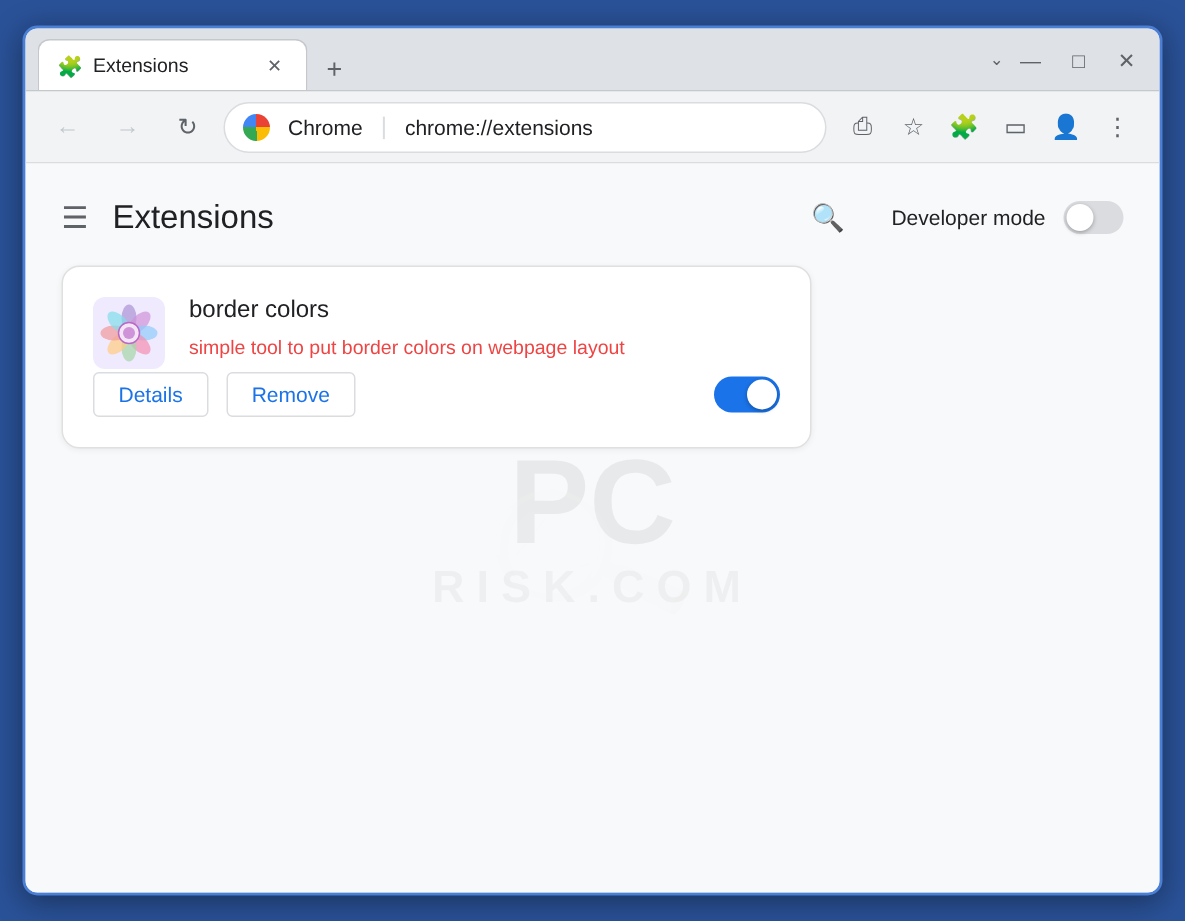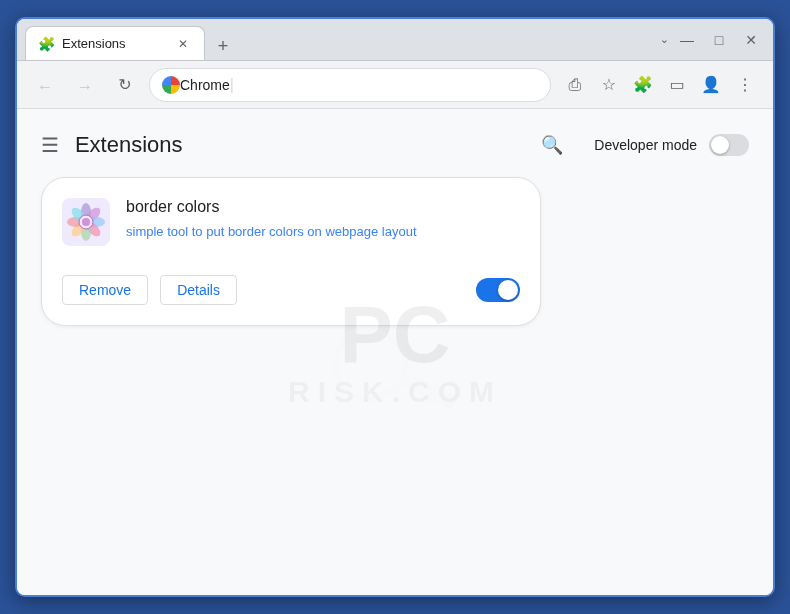--- a/index.html
+++ b/index.html
@@ -131,21 +131,21 @@
     .nav-btn.disabled { color: #c4c7cc; cursor: default; }
     .address-bar {
       flex: 1;
       height: 34px;
       background: #ffffff;
       border-radius: 20px;
       border: 1px solid #dadce0;
       display: flex;
       align-items: center;
       padding: 0 12px;
-      gap: 0;
+      gap: 12px;
     }
     .chrome-icon {
       width: 18px;
       height: 18px;
       border-radius: 50%;
       background: conic-gradient(#ea4335 0deg 90deg, #fbbc05 90deg 180deg, #34a853 180deg 270deg, #4285f4 270deg 360deg);
       flex-shrink: 0;
     }
     .address-text {
       font-size: 14px;
@@ -277,26 +277,26 @@
       left: 2px;
       transition: left 0.2s;
       box-shadow: 0 1px 3px rgba(0,0,0,0.3);
     }
     
     .extensions-list {
       padding: 0 24px;
     }
     .extension-card {
       background: #ffffff;
-      border-radius: 24px;
+      border-radius: 12px;
       border: 1px solid #e0e0e0;
       padding: 20px;
       display: flex;
       flex-direction: column;
-      gap: 29px;
+      gap: 2px;
       max-width: 500px;
       box-shadow: 0 1px 4px rgba(0,0,0,0.06);
     }
     .extension-top {
       display: flex;
       align-items: flex-start;
       gap: 16px;
     }
     .extension-icon {
       width: 48px;
@@ -313,21 +313,21 @@
       flex: 1;
     }
     .extension-name {
       font-size: 16px;
       font-weight: 500;
       color: #202124;
       margin-bottom: 6px;
     }
     .extension-desc {
       font-size: 13px;
-      color: #3b82f6;
+      color: #ef4444;
       line-height: 1.5;
     }
     .extension-actions {
       display: flex;
       align-items: center;
       gap: 12px;
     }
     .action-btn {
       padding: 6px 16px;
       border-radius: 4px;
@@ -381,20 +381,21 @@
   </div>
 
   <div class="toolbar">
     <div class="nav-btn disabled">←</div>
     <div class="nav-btn disabled">→</div>
     <div class="nav-btn">↻</div>
     <div class="address-bar">
       <div class="chrome-icon"></div>
       <span class="address-text">Chrome</span>
       <span class="address-divider">|</span>
+      <span class="address-url">chrome://extensions</span>
     </div>
     <div class="toolbar-actions">
       <div class="toolbar-icon-btn">⎙</div>
       <div class="toolbar-icon-btn">☆</div>
       <div class="toolbar-icon-btn">🧩</div>
       <div class="toolbar-icon-btn">▭</div>
       <div class="toolbar-icon-btn">👤</div>
       <div class="toolbar-icon-btn">⋮</div>
     </div>
   </div>
@@ -440,22 +441,22 @@
               <circle cx="24" cy="24" r="7" fill="#f3e5f5" stroke="#ba68c8" stroke-width="1"></circle>
               <circle cx="24" cy="24" r="4" fill="#ce93d8"></circle>
             </svg>
           </div>
           <div class="extension-info">
             <div class="extension-name">border colors</div>
             <div class="extension-desc">simple tool to put border colors on webpage layout</div>
           </div>
         </div>
         <div class="extension-actions">
+          <button class="action-btn">Details</button>
           <button class="action-btn">Remove</button>
-          <button class="action-btn">Details</button>
           <div class="extension-toggle">
             <div class="extension-toggle-knob"></div>
           </div>
         </div>
       </div>
     </div>
 
   </div>
 </div>
 

